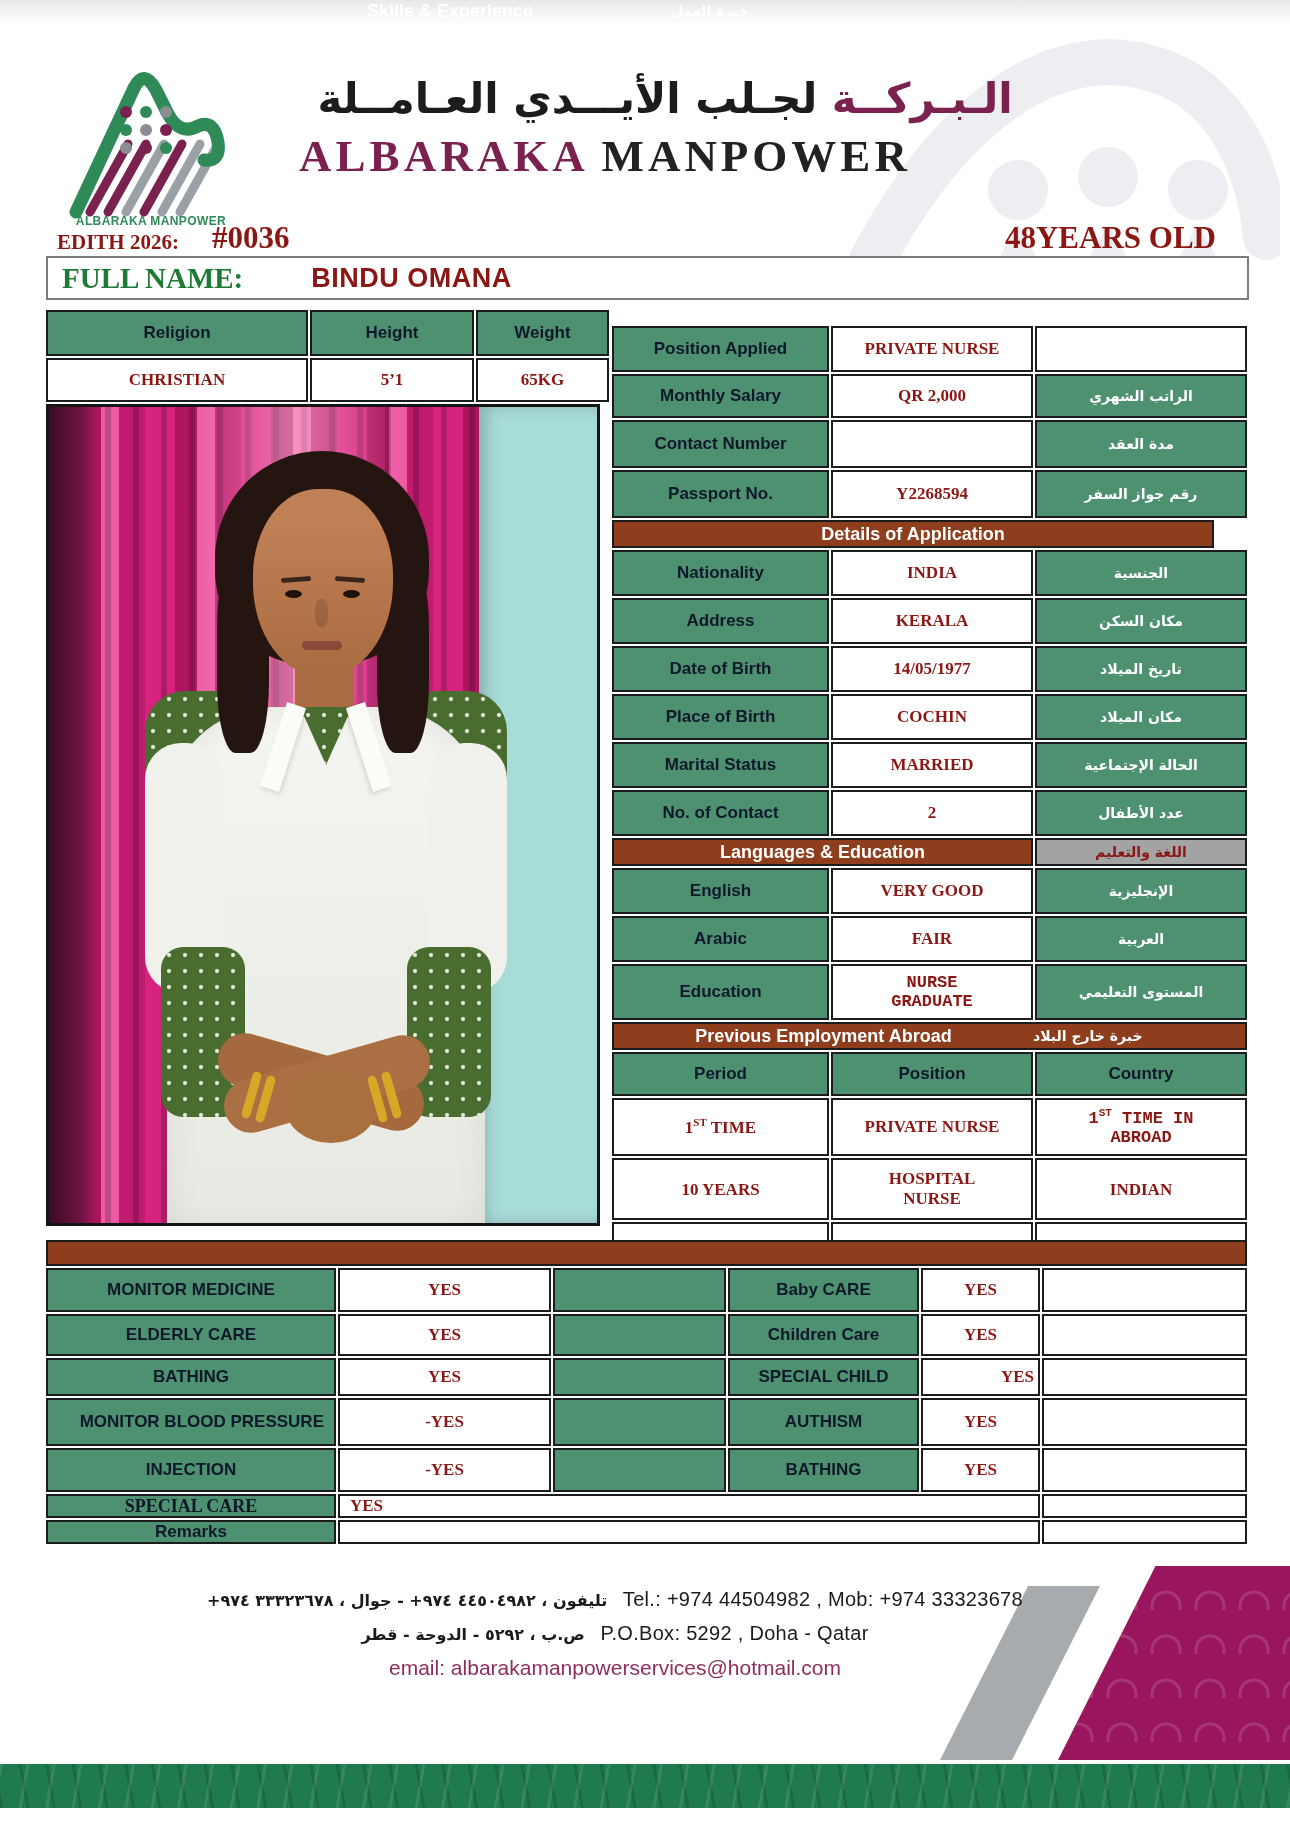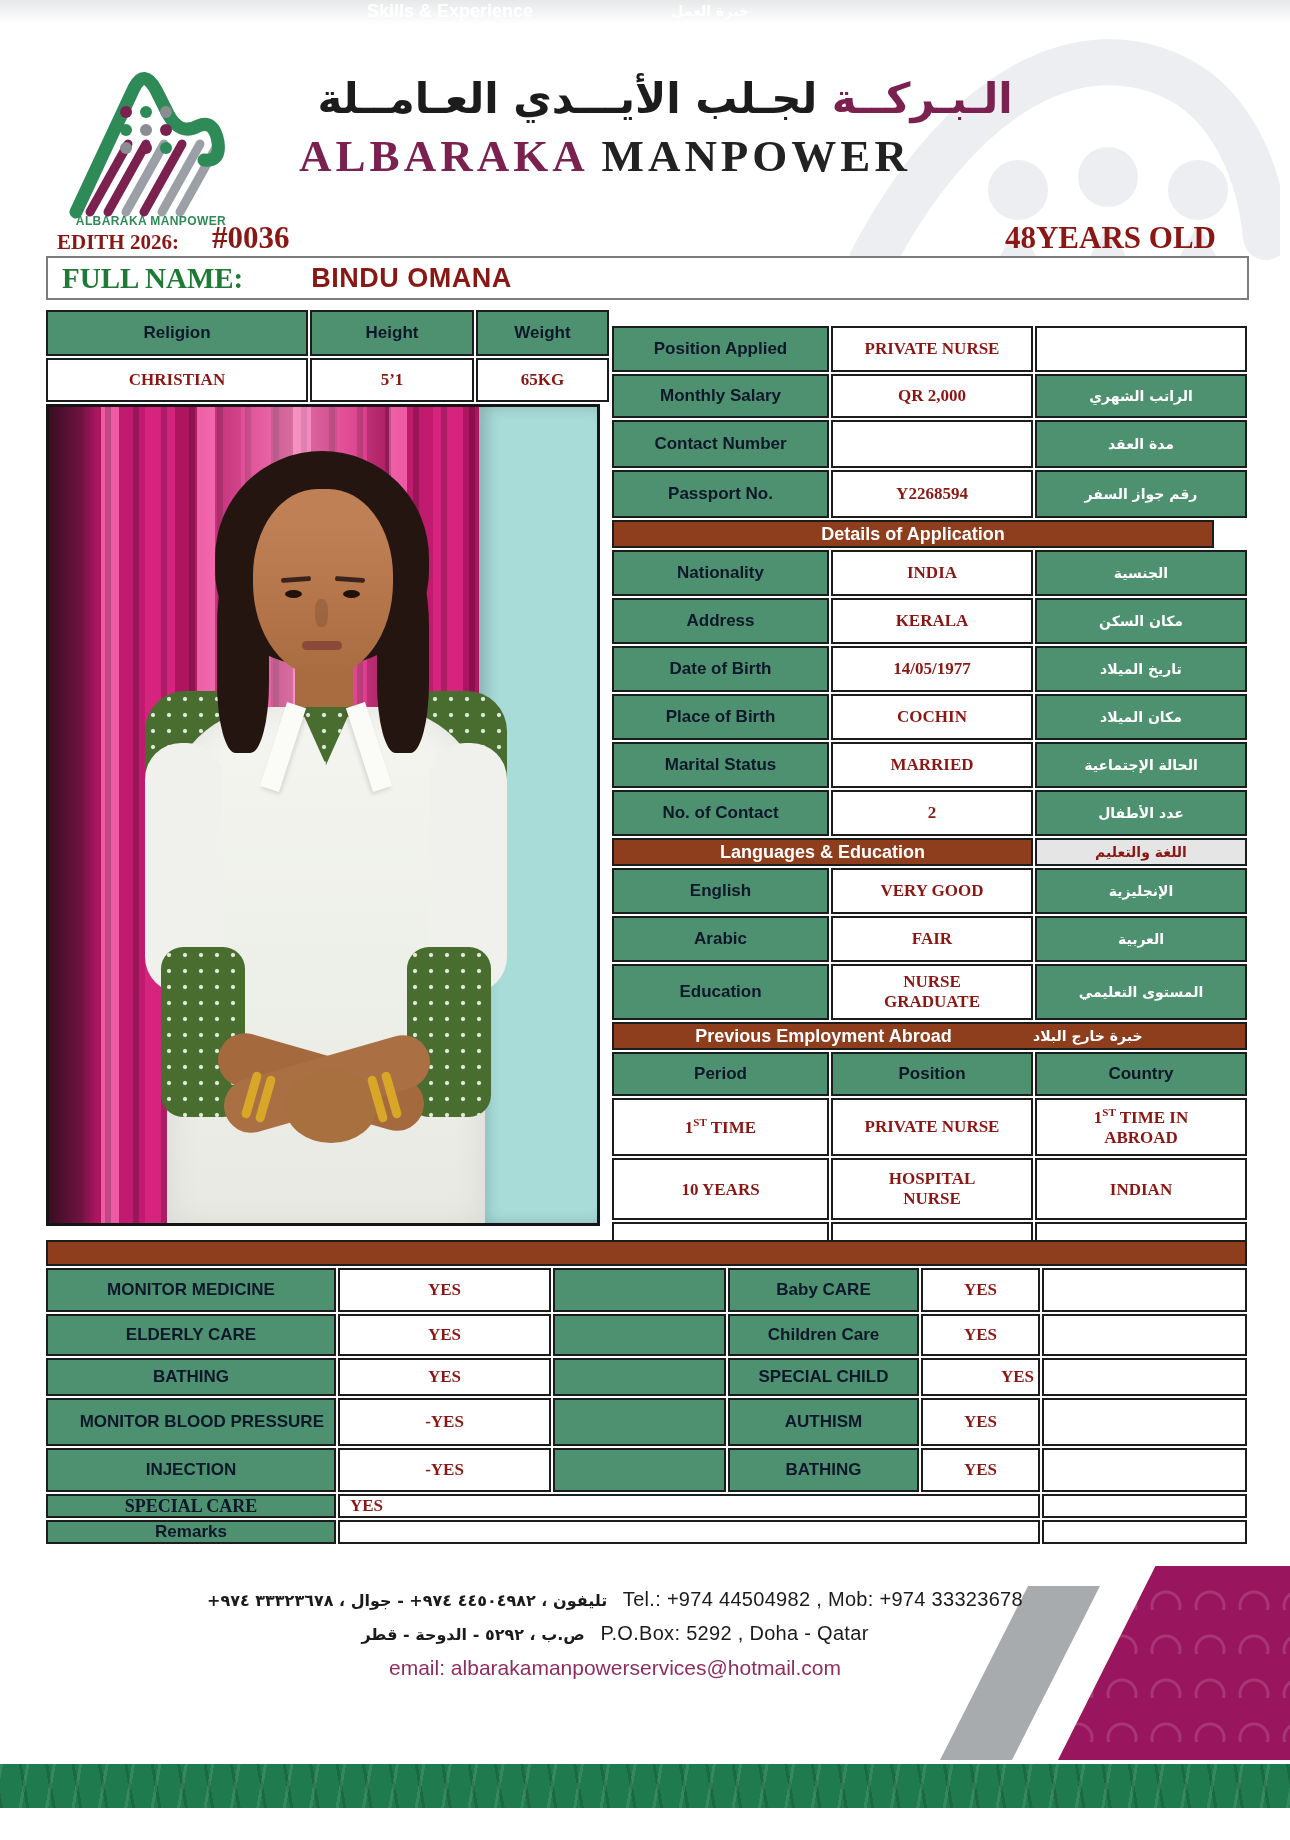--- a/index.html
+++ b/index.html
@@ -26,21 +26,21 @@
   .fn-label{margin-left:14px;font:bold 29px "Liberation Serif",serif;color:#1e7a34;text-align:right;}
   .fn-value{margin-left:68px;font:bold 27px "Liberation Sans",sans-serif;color:#8a1713;letter-spacing:.5px;}
   
   .frow{display:flex;gap:2px;flex:none;}
   .c{box-sizing:border-box;border:2px solid #1c1c1c;display:flex;align-items:center;
      justify-content:center;text-align:center;line-height:1.12;}
   .g{background:#4e9170;color:#0f172a;font:bold 17px "Liberation Sans",sans-serif;}
   .v{background:#fff;color:#8a1713;font:bold 17px "Liberation Serif",serif;}
   .b{background:#8e3d1d;color:#fff;font:bold 18px "Liberation Sans",sans-serif;}
   .ar-g{background:#4e9170;color:#fff;font:bold 14px "DejaVu Sans",sans-serif;}
-  .ar-red{background:#e5e5e5;color:#8a1713;font:bold 14px "DejaVu Sans",sans-serif;}
+  .ar-red{background:#a3a3a3;color:#8a1713;font:bold 14px "DejaVu Sans",sans-serif;}
   sup{font-size:11px;}
   
   .cw1{width:262px}.cw2{width:164px}.cw3{width:133px}
   .wl{width:217px}.wv{width:202px}.wa{width:212px}.wb{width:421px}
   .s1{width:290px}.s2{width:213px}.s3{width:173px}.s4{width:191px}.s5{width:119px}.s6{width:205px}
   .scv{width:702px;justify-content:flex-start;padding-left:10px;}
   .ta-r{justify-content:flex-end;text-align:right;padding-right:10px;}
   .pr{justify-content:flex-end;padding-right:4px;}
   .serif-lbl{font:bold 18px "Liberation Serif",serif;}
   #left-header{position:absolute;left:46px;top:310px;display:flex;flex-direction:column;gap:2px;}
@@ -48,21 +48,21 @@
   #skills-banner{position:absolute;left:46px;top:1240px;width:1201px;height:26px;box-sizing:border-box;
         border:2px solid #1c1c1c;background:#8e3d1d;}
   .skb-en{position:absolute;left:90px;top:1px;width:720px;text-align:center;
         font:bold 18px "Liberation Sans",sans-serif;color:#fff;}
   .skb-ar{position:absolute;left:560px;top:3px;width:300px;text-align:center;
         font:bold 14px "DejaVu Sans",sans-serif;color:#fff;}
   #skills{position:absolute;left:46px;top:1268px;display:flex;flex-direction:column;gap:2px;}
   .emp-banner{position:relative;width:635px;}
   .eb-en{flex:1;text-align:center;}
   .eb-ar{width:212px;text-align:left;font:bold 14px "DejaVu Sans",sans-serif;}
-  .narrow-wrap{display:inline-block;max-width:140px;}
+  .narrow-wrap{display:inline-block;max-width:140px;font-family:Liberation Mono, monospace;}
   .narrow-wrap2{display:inline-block;max-width:120px;}
   
   #photo{position:absolute;left:46px;top:404px;width:554px;height:822px;box-sizing:border-box;
         border:3px solid #151515;overflow:hidden;background:#c2156b;}
   #photo div{position:absolute;}
   .ph-curtain{inset:0;background:
       repeating-linear-gradient(90deg, rgba(0,0,0,.20) 0 6px, rgba(0,0,0,0) 6px 28px),
       repeating-linear-gradient(90deg,#d6247e 0 30px,#ad1560 30px 52px,#ee5ba4 52px 70px,#c01b6e 70px 96px);}
   .ph-fold{left:140px;top:0;bottom:0;width:210px;
       background:linear-gradient(90deg,rgba(255,192,219,0),rgba(255,200,224,.5),rgba(255,192,219,0));}

